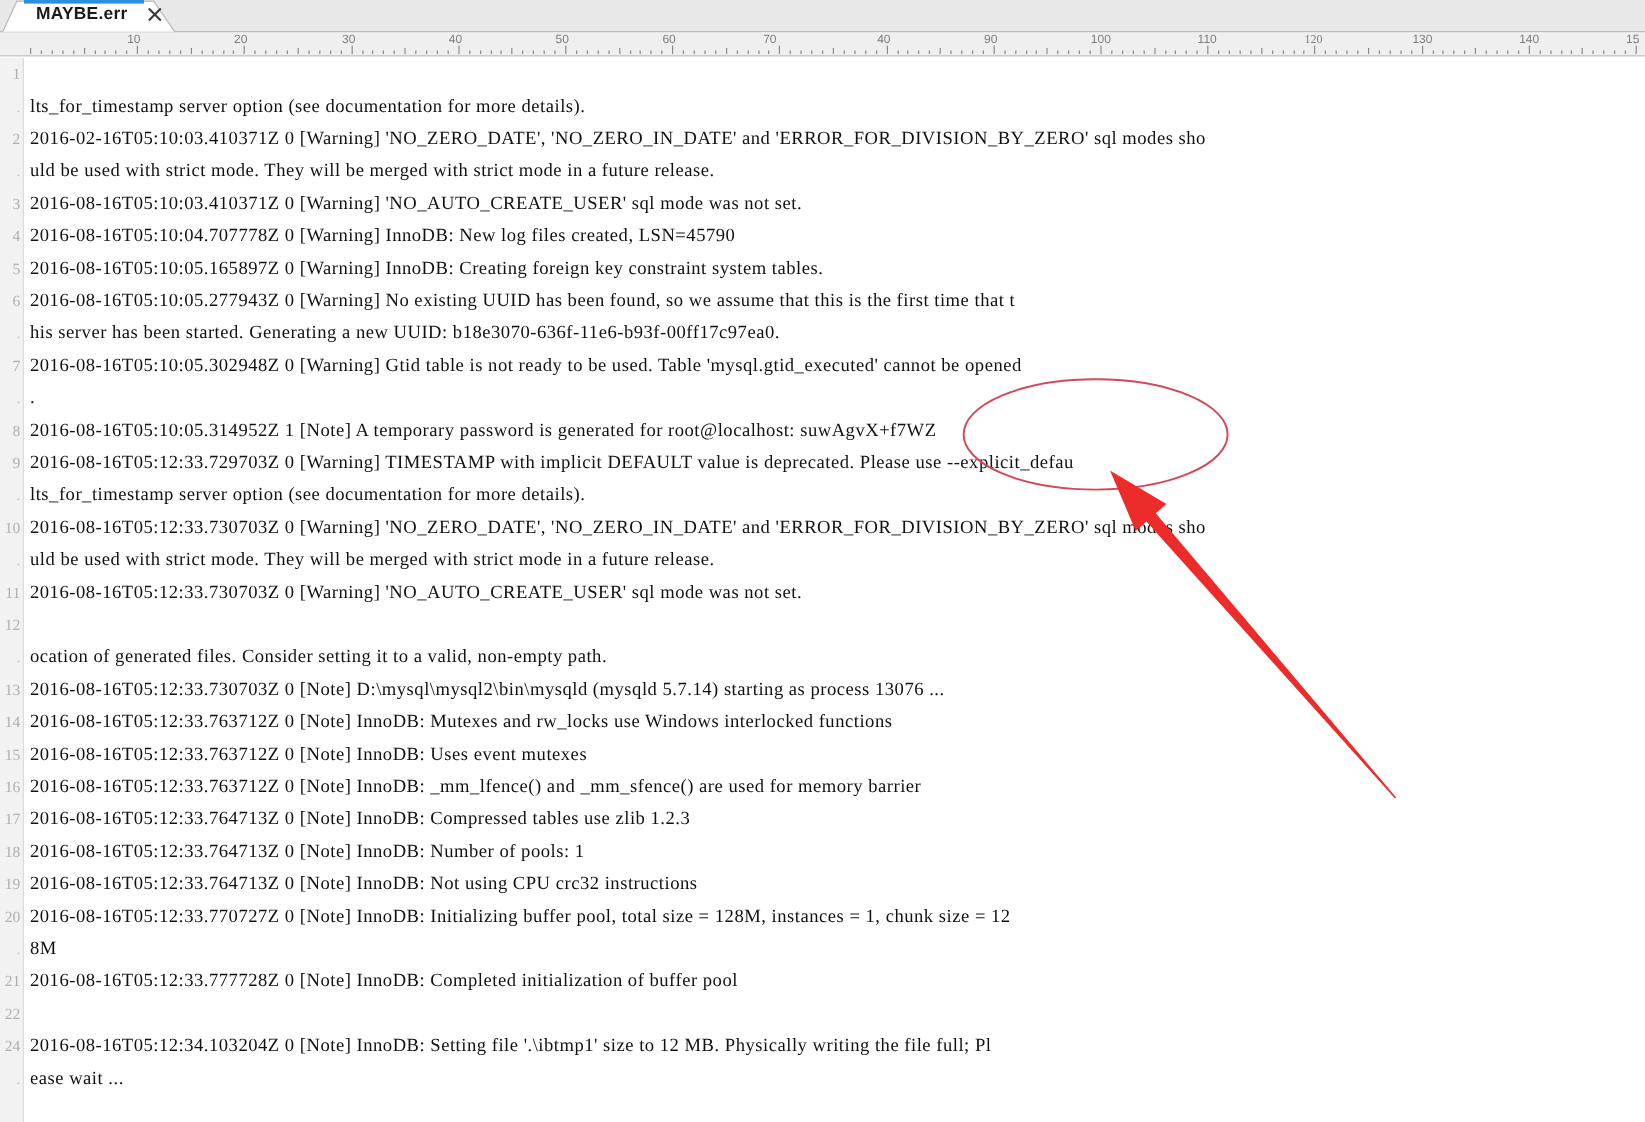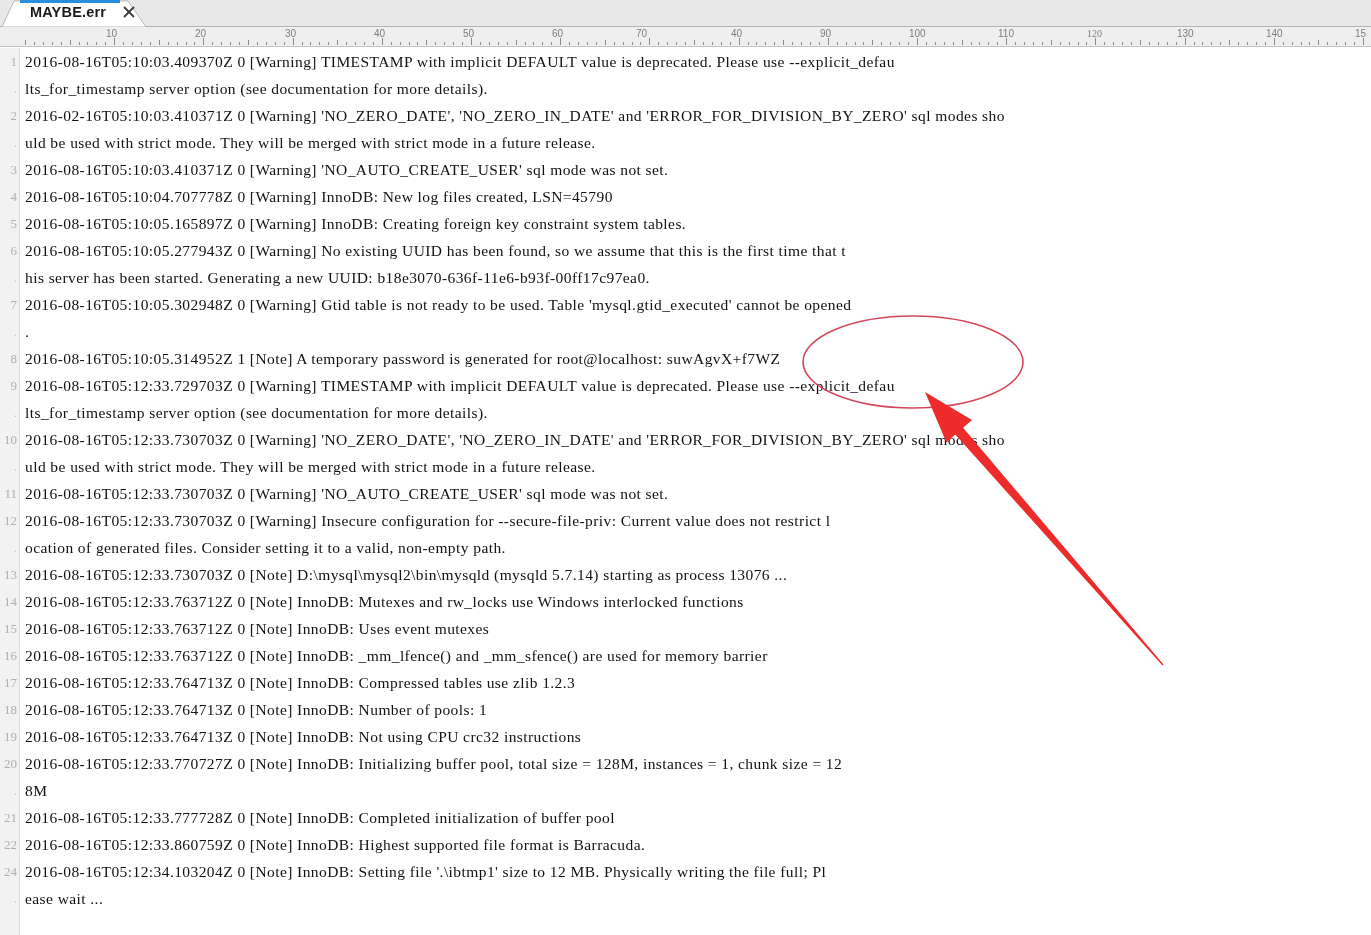--- a/index.html
+++ b/index.html
@@ -337,50 +337,50 @@
     <div class="rnum" style="left: 998px;">110</div>
     <div class="rnum" style="left: 1087px; font-family: Liberation Serif, serif;">120</div>
     <div class="rnum" style="left: 1177px;">130</div>
     <div class="rnum" style="left: 1266px;">140</div>
     <div class="rnum" style="left: 1355px;">15</div>
   </div>
 
 <div id="editor">
   <div id="gutter"></div>
   <div class="lines" id="lines">
-      <div class="row"><div class="ln">1</div><div class="txt">2016-08-16T05:10:03.409370Z 0 [Warning] TIMESTAMP with implicit DEFAULT value is deprecated. Please use --explicit_defau</div></div>
+      <div class="row"><div class="ln">1</div></div>
       <div class="row"><div class="ln cont">.</div><div class="txt">lts_for_timestamp server option (see documentation for more details).</div></div>
       <div class="row"><div class="ln">2</div><div class="txt">2016-02-16T05:10:03.410371Z 0 [Warning] 'NO_ZERO_DATE', 'NO_ZERO_IN_DATE' and 'ERROR_FOR_DIVISION_BY_ZERO' sql modes sho</div></div>
       <div class="row"><div class="ln cont">.</div><div class="txt">uld be used with strict mode. They will be merged with strict mode in a future release.</div></div>
       <div class="row"><div class="ln">3</div><div class="txt">2016-08-16T05:10:03.410371Z 0 [Warning] 'NO_AUTO_CREATE_USER' sql mode was not set.</div></div>
       <div class="row"><div class="ln">4</div><div class="txt">2016-08-16T05:10:04.707778Z 0 [Warning] InnoDB: New log files created, LSN=45790</div></div>
       <div class="row"><div class="ln">5</div><div class="txt">2016-08-16T05:10:05.165897Z 0 [Warning] InnoDB: Creating foreign key constraint system tables.</div></div>
       <div class="row"><div class="ln">6</div><div class="txt">2016-08-16T05:10:05.277943Z 0 [Warning] No existing UUID has been found, so we assume that this is the first time that t</div></div>
       <div class="row"><div class="ln cont">.</div><div class="txt">his server has been started. Generating a new UUID: b18e3070-636f-11e6-b93f-00ff17c97ea0.</div></div>
       <div class="row"><div class="ln">7</div><div class="txt">2016-08-16T05:10:05.302948Z 0 [Warning] Gtid table is not ready to be used. Table 'mysql.gtid_executed' cannot be opened</div></div>
       <div class="row"><div class="ln cont">.</div><div class="txt">.</div></div>
       <div class="row"><div class="ln">8</div><div class="txt">2016-08-16T05:10:05.314952Z 1 [Note] A temporary password is generated for root@localhost: suwAgvX+f7WZ</div></div>
       <div class="row"><div class="ln">9</div><div class="txt">2016-08-16T05:12:33.729703Z 0 [Warning] TIMESTAMP with implicit DEFAULT value is deprecated. Please use --explicit_defau</div></div>
       <div class="row"><div class="ln cont">.</div><div class="txt">lts_for_timestamp server option (see documentation for more details).</div></div>
       <div class="row"><div class="ln">10</div><div class="txt">2016-08-16T05:12:33.730703Z 0 [Warning] 'NO_ZERO_DATE', 'NO_ZERO_IN_DATE' and 'ERROR_FOR_DIVISION_BY_ZERO' sql modes sho</div></div>
       <div class="row"><div class="ln cont">.</div><div class="txt">uld be used with strict mode. They will be merged with strict mode in a future release.</div></div>
       <div class="row"><div class="ln">11</div><div class="txt">2016-08-16T05:12:33.730703Z 0 [Warning] 'NO_AUTO_CREATE_USER' sql mode was not set.</div></div>
-      <div class="row"><div class="ln">12</div><div class="txt">2016-08-16T05:12:33.730703Z 0 [Warning] Insecure configuration for --secure-file-priv: Current value does not restrict l</div></div>
+      <div class="row"><div class="ln">12</div></div>
       <div class="row"><div class="ln cont">.</div><div class="txt">ocation of generated files. Consider setting it to a valid, non-empty path.</div></div>
       <div class="row"><div class="ln">13</div><div class="txt">2016-08-16T05:12:33.730703Z 0 [Note] D:\mysql\mysql2\bin\mysqld (mysqld 5.7.14) starting as process 13076 ...</div></div>
       <div class="row"><div class="ln">14</div><div class="txt">2016-08-16T05:12:33.763712Z 0 [Note] InnoDB: Mutexes and rw_locks use Windows interlocked functions</div></div>
       <div class="row"><div class="ln">15</div><div class="txt">2016-08-16T05:12:33.763712Z 0 [Note] InnoDB: Uses event mutexes</div></div>
       <div class="row"><div class="ln">16</div><div class="txt">2016-08-16T05:12:33.763712Z 0 [Note] InnoDB: _mm_lfence() and _mm_sfence() are used for memory barrier</div></div>
       <div class="row"><div class="ln">17</div><div class="txt">2016-08-16T05:12:33.764713Z 0 [Note] InnoDB: Compressed tables use zlib 1.2.3</div></div>
       <div class="row"><div class="ln">18</div><div class="txt">2016-08-16T05:12:33.764713Z 0 [Note] InnoDB: Number of pools: 1</div></div>
       <div class="row"><div class="ln">19</div><div class="txt">2016-08-16T05:12:33.764713Z 0 [Note] InnoDB: Not using CPU crc32 instructions</div></div>
       <div class="row"><div class="ln">20</div><div class="txt">2016-08-16T05:12:33.770727Z 0 [Note] InnoDB: Initializing buffer pool, total size = 128M, instances = 1, chunk size = 12</div></div>
       <div class="row"><div class="ln cont">.</div><div class="txt">8M</div></div>
       <div class="row"><div class="ln">21</div><div class="txt">2016-08-16T05:12:33.777728Z 0 [Note] InnoDB: Completed initialization of buffer pool</div></div>
-      <div class="row"><div class="ln">22</div><div class="txt">2016-08-16T05:12:33.860759Z 0 [Note] InnoDB: Highest supported file format is Barracuda.</div></div>
+      <div class="row"><div class="ln">22</div></div>
       <div class="row"><div class="ln">24</div><div class="txt">2016-08-16T05:12:34.103204Z 0 [Note] InnoDB: Setting file '.\ibtmp1' size to 12 MB. Physically writing the file full; Pl</div></div>
       <div class="row"><div class="ln cont">.</div><div class="txt">ease wait ...</div></div>
     </div>
 </div>
 
 <svg id="annot" viewBox="0 0 1371 935">
   <ellipse id="annot-ellipse" cx="913" cy="362" rx="110" ry="46" fill="none" stroke="#d4475a" stroke-width="1.6"></ellipse>
   <g id="annot-arrow">
     <polygon id="annot-arrow-shape" points="925.0,392.0 946.4,442.4 955.3,434.6 1162.5,665.4 1163.5,664.6 963.1,427.8 972.0,420.0" fill="#ee2b2b"></polygon>
   </g>

